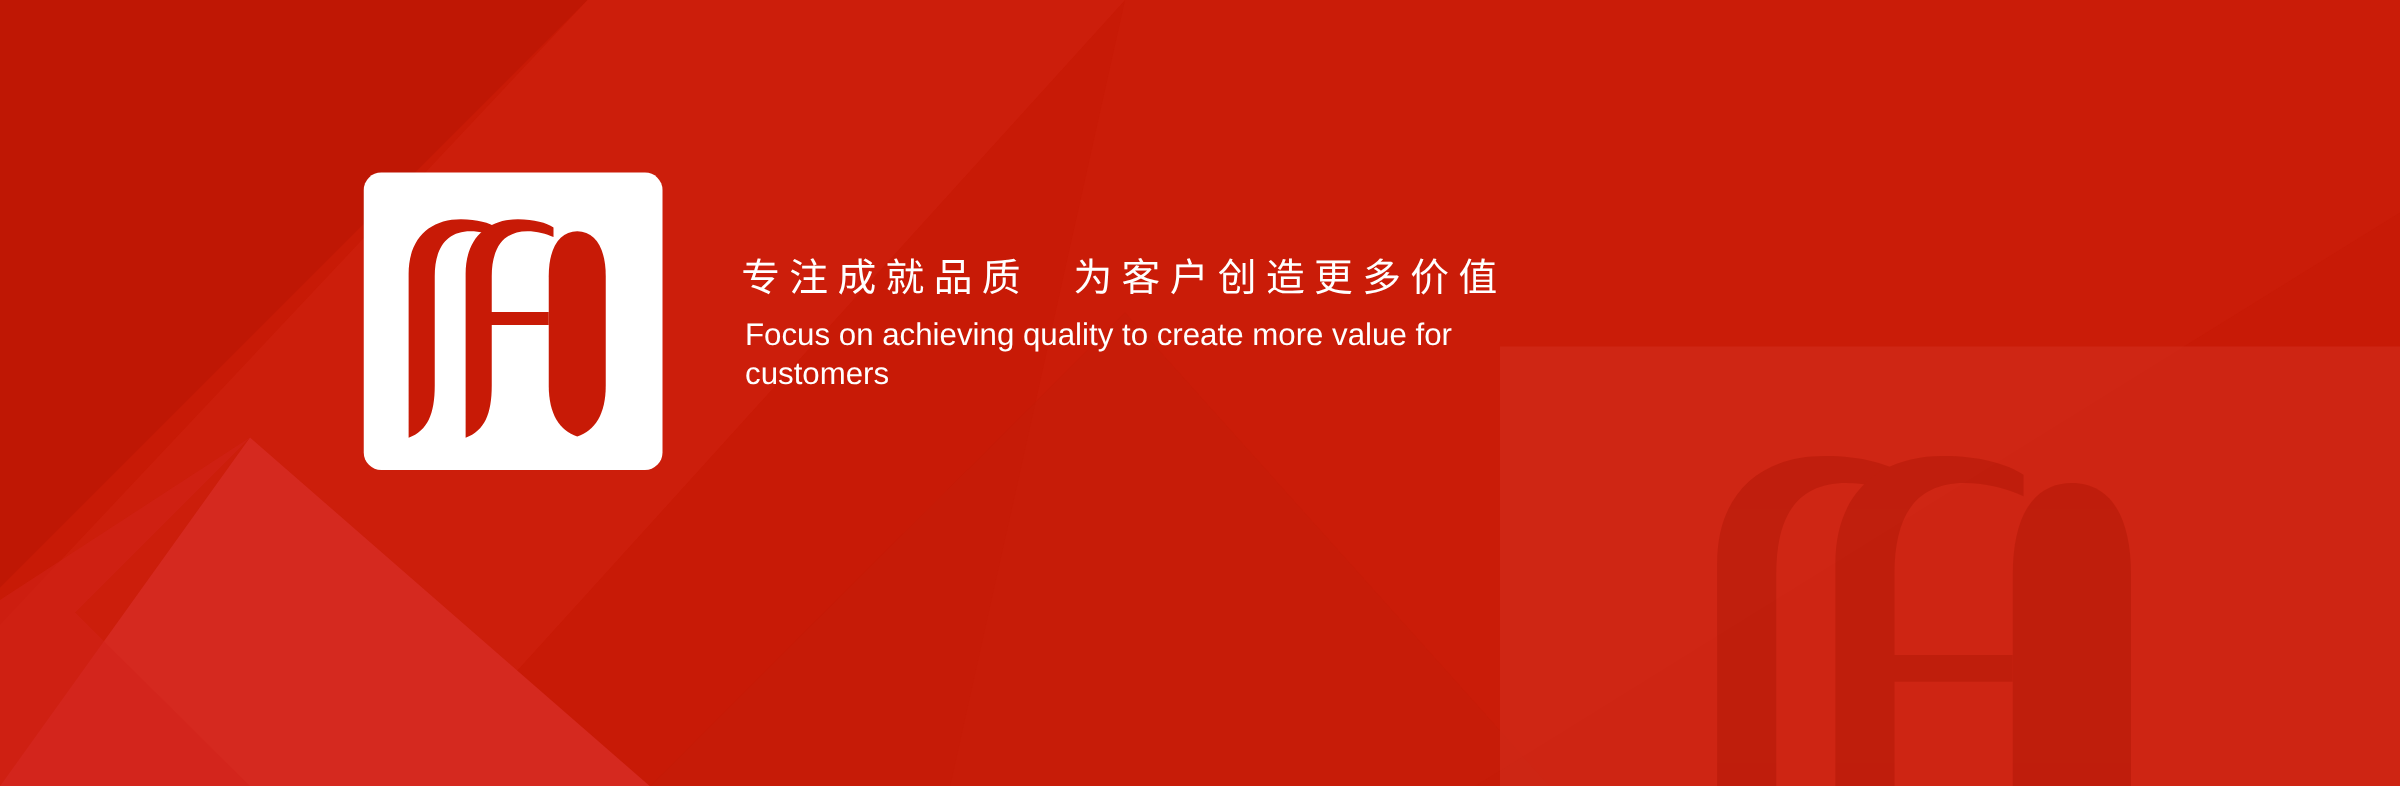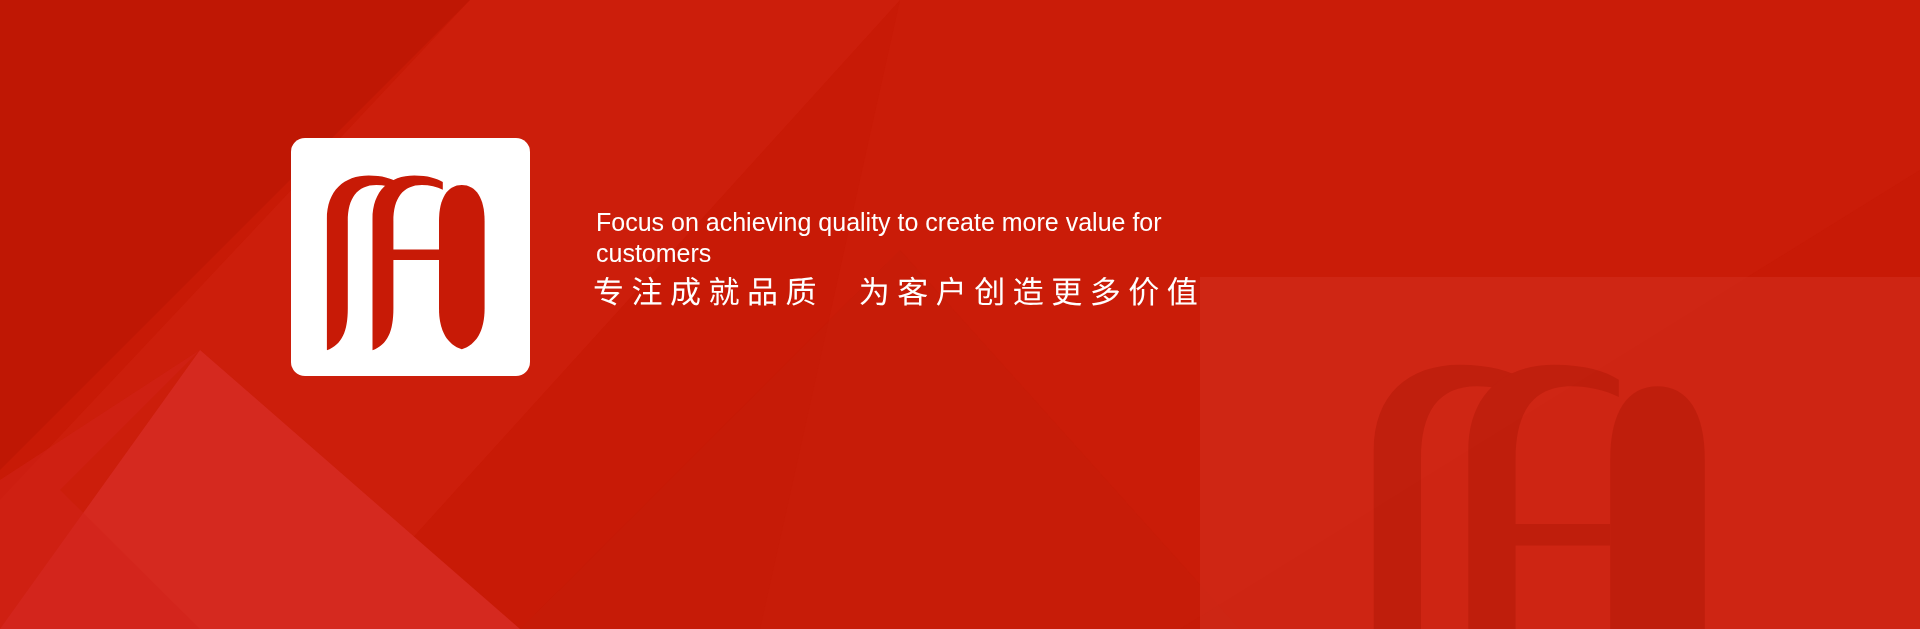--- a/index.html
+++ b/index.html
@@ -136,17 +136,17 @@
                    C128 24 120 22 112 22 C92 22 82 36 82 60 L82 90 L130 90 L130 101
                    L82 101 L82 152 C82 176 76 190 60 196 L60 58 Z"></path>
           <path d="M130 60 C130 36 139 22 154 22 C169 22 178 36 178 60 L178 152
                    C178 176 169 190 154 195 C139 190 130 176 130 152 L130 60 Z"></path>
         </g>
       </svg>
     </div>
   </div>
 
   <div id="text-block">
+    <div id="headline-cn">专注成就品质  为客户创造更多价值</div>
     <div id="subtitle-en">Focus on achieving quality to create more value for customers</div>
-    <div id="headline-cn">专注成就品质  为客户创造更多价值</div>
   </div>
 
 </div>
 
 </body></html>

